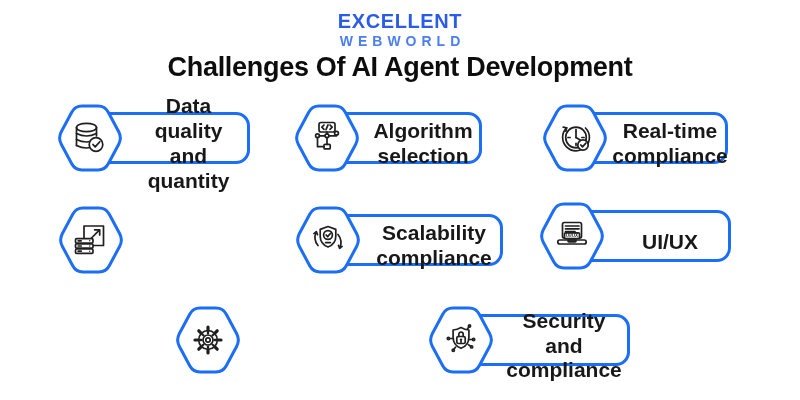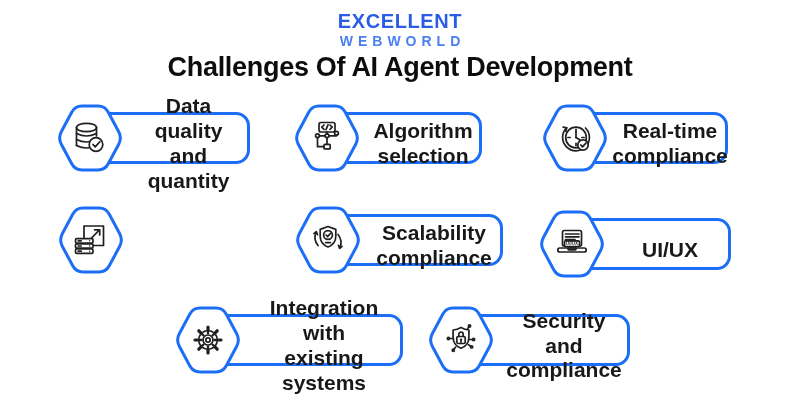--- a/index.html
+++ b/index.html
@@ -141,44 +141,40 @@
       <circle class="s" cx="20" cy="15" r="4.4"></circle>
       <path class="s" d="M18.1,15 l1.5,1.6 2.8,-3.1"></path>
       <path class="s" d="M17.6,22.6 h4.8"></path>
       <path class="s" d="M10,25.5 A12.8,12.8 0 0 1 8.3,12"></path>
       <polyline class="s" points="5.9,13.6 8.4,11.7 9.5,14.6"></polyline>
       <path class="s" d="M30,14.5 A12.8,12.8 0 0 1 31.7,28"></path>
       <polyline class="s" points="34.1,26.4 31.6,28.3 30.5,25.4"></polyline>
     </svg>
   </div>
 
-  <div class="item" style="left:537px;top:209px;width:194px;">
+  <div class="item" style="left:537px;top:201px;width:194px;">
     <div class="pill">
       <span class="label">UI/UX</span>
     </div>
     <svg class="hex" viewBox="0 0 70 70">
       <path d="M27,3 L43,3 Q50,3 53.28,9.18 L63.72,28.82 Q67,35 63.72,41.18 L53.28,60.82 Q50,67 43,67 L27,67 Q20,67 16.72,60.82 L6.28,41.18 Q3,35 6.28,28.82 L16.72,9.18 Q20,3 27,3 Z" fill="#ffffff" stroke="#1b6ef5" stroke-width="3"></path>
     </svg>
     <svg class="icn" viewBox="0 0 40 40">
       <rect class="s" x="10.5" y="6.5" width="19" height="15.5" rx="1.8"></rect>
       <path class="s" d="M13.5,10 H27"></path>
         <path class="s" d="M13.5,12.8 H27"></path>
         <path class="s" d="M13.5,15.6 H23"></path>
       <rect class="sw" x="12.5" y="16.8" width="15" height="5.8" rx="1.2"></rect>
       <text x="20" y="21.4" text-anchor="middle" font-size="4.6" font-weight="bold" font-family="Liberation Sans, sans-serif" fill="#1f1f1f">UI/UX</text>
       <rect class="sw" x="5.8" y="24" width="28.4" height="4" rx="2"></rect>
       <rect class="s" x="16" y="24" width="8" height="1.8" rx="0.9"></rect>
     </svg>
   </div>
 
   <div class="item" style="left:173px;top:305px;width:230px;">
-    <div class="pill">
-      <span class="label">Integration with
-existing systems</span>
-    </div>
     <svg class="hex" viewBox="0 0 70 70">
       <path d="M27,3 L43,3 Q50,3 53.28,9.18 L63.72,28.82 Q67,35 63.72,41.18 L53.28,60.82 Q50,67 43,67 L27,67 Q20,67 16.72,60.82 L6.28,41.18 Q3,35 6.28,28.82 L16.72,9.18 Q20,3 27,3 Z" fill="#ffffff" stroke="#1b6ef5" stroke-width="3"></path>
     </svg>
     <svg class="icn" viewBox="0 0 40 40">
       <line class="tooth" x1="30.5" y1="20" x2="33" y2="20"></line>
       <line class="tooth" x1="27.4" y1="12.6" x2="29.2" y2="10.8"></line>
       <line class="tooth" x1="20" y1="9.5" x2="20" y2="7"></line>
       <line class="tooth" x1="12.6" y1="12.6" x2="10.8" y2="10.8"></line>
       <line class="tooth" x1="9.5" y1="20" x2="7" y2="20"></line>
       <line class="tooth" x1="12.6" y1="27.4" x2="10.8" y2="29.2"></line>

